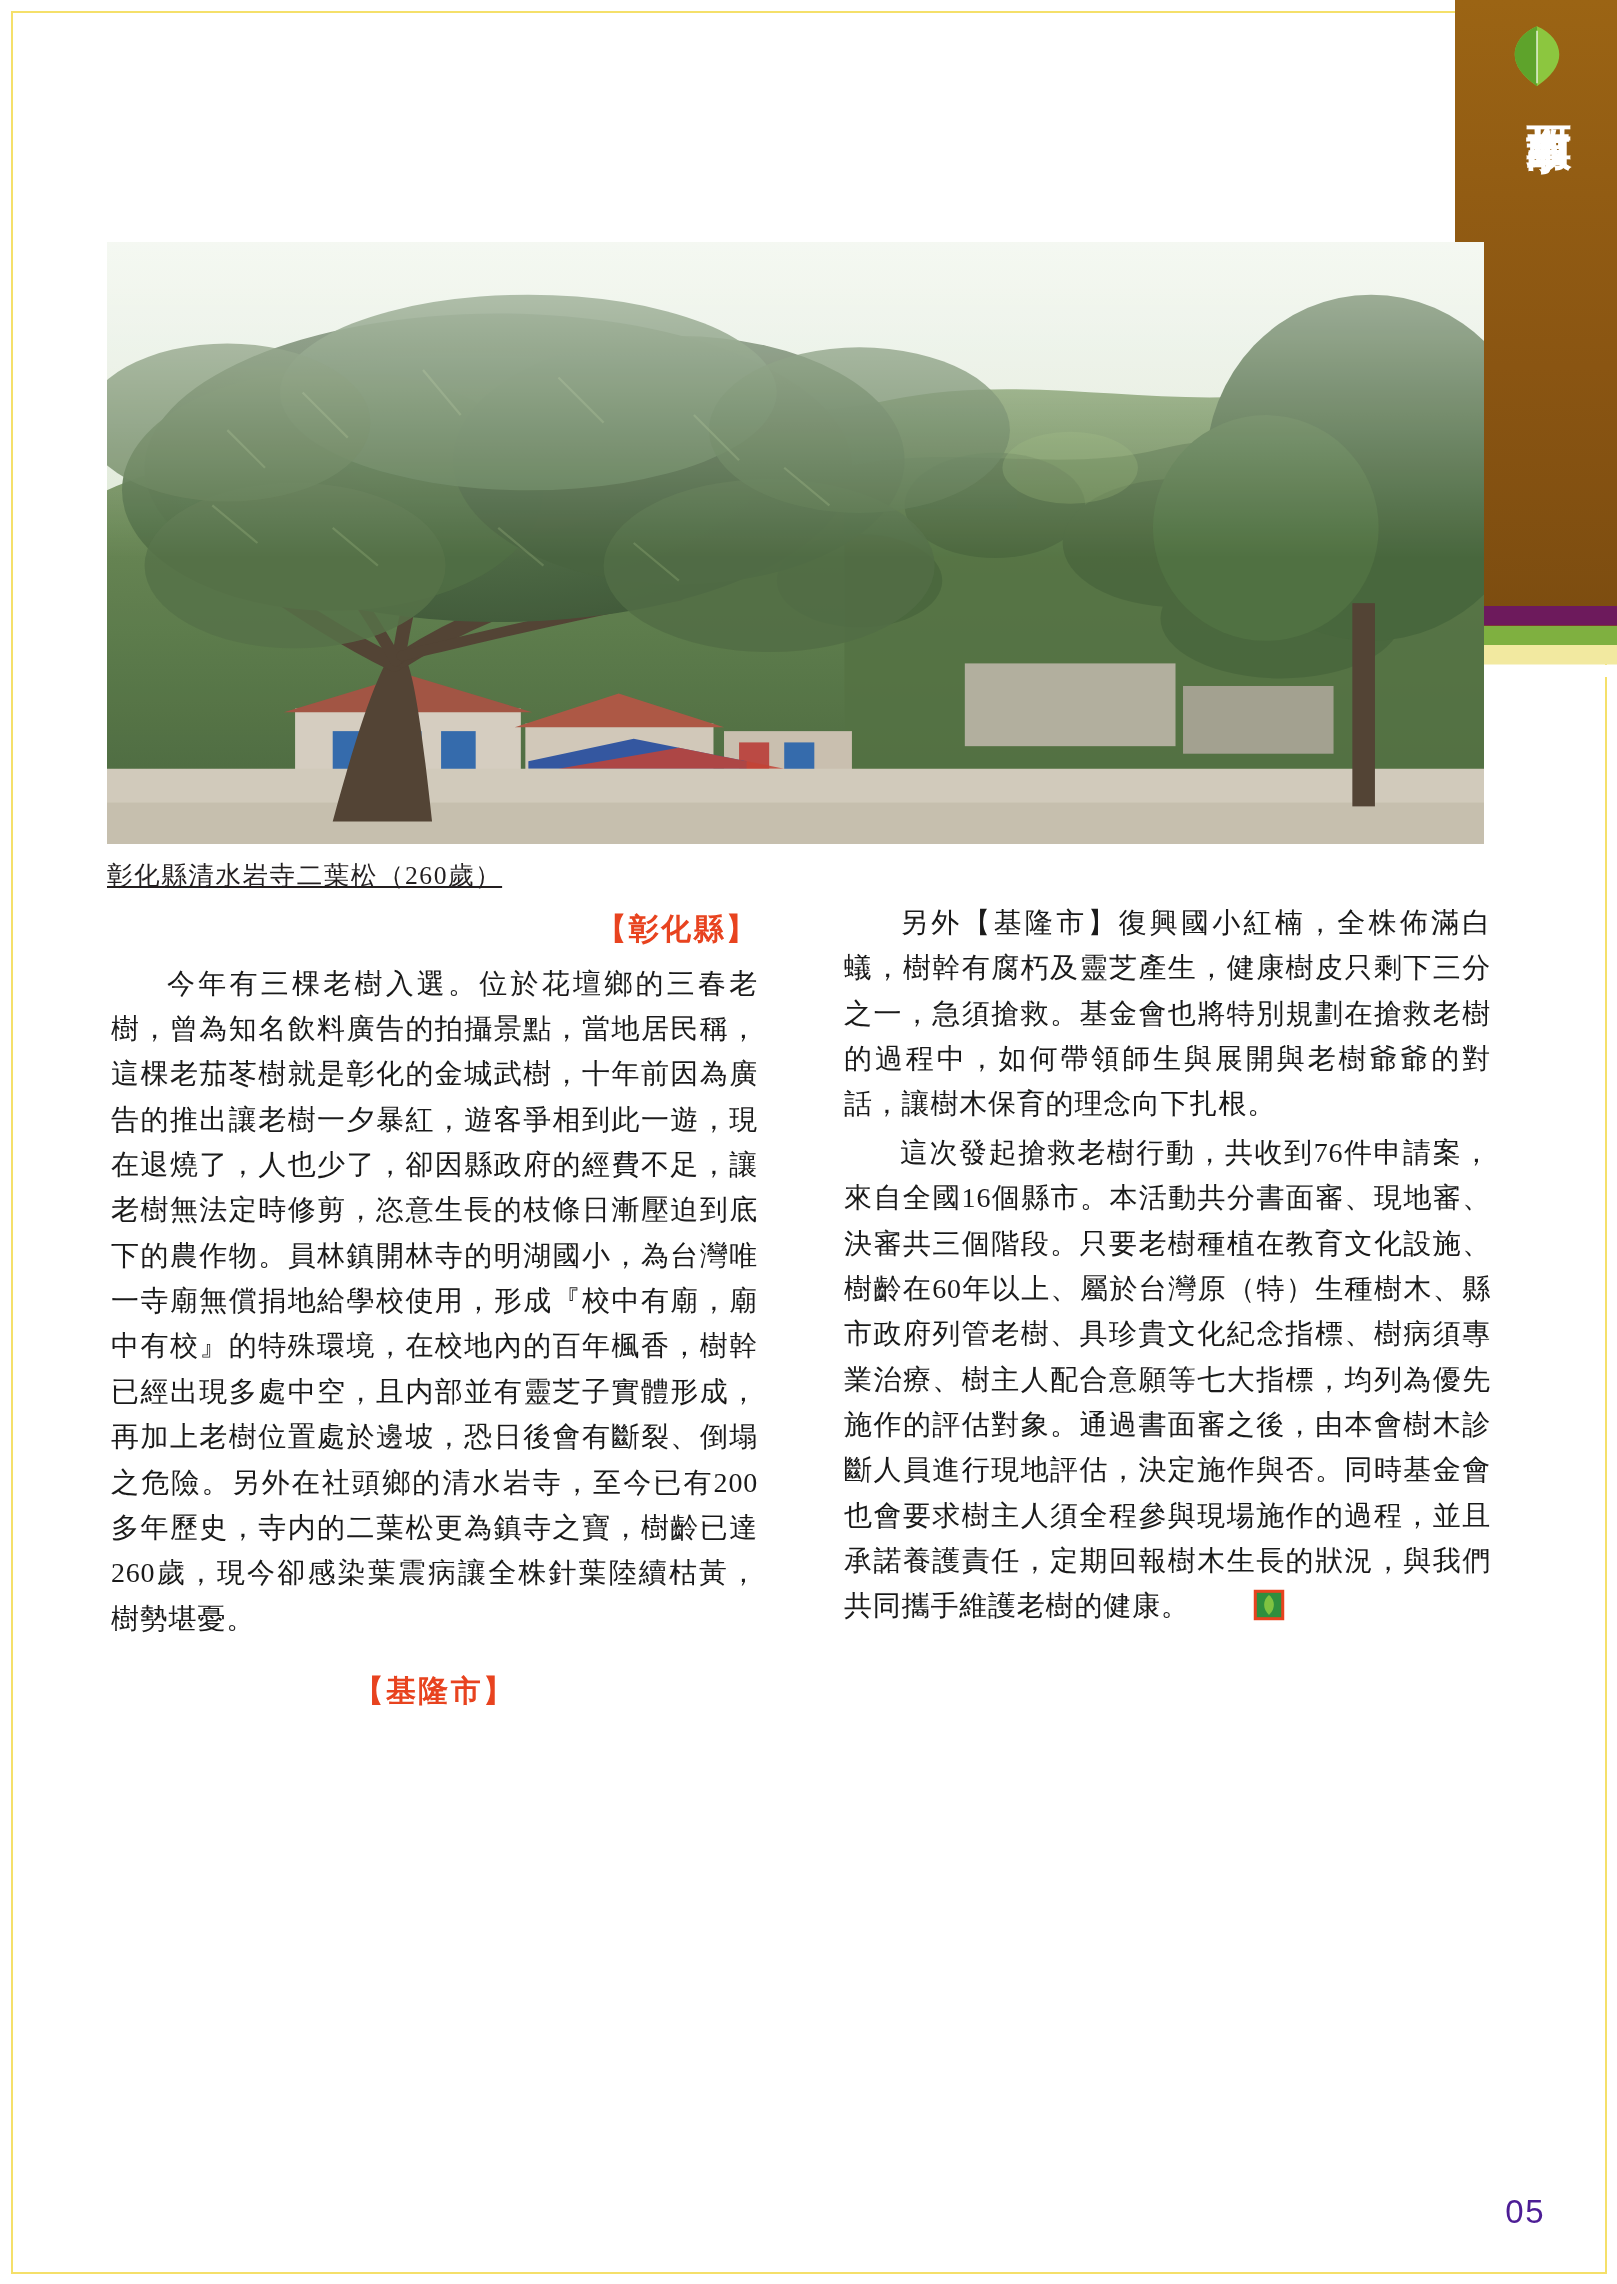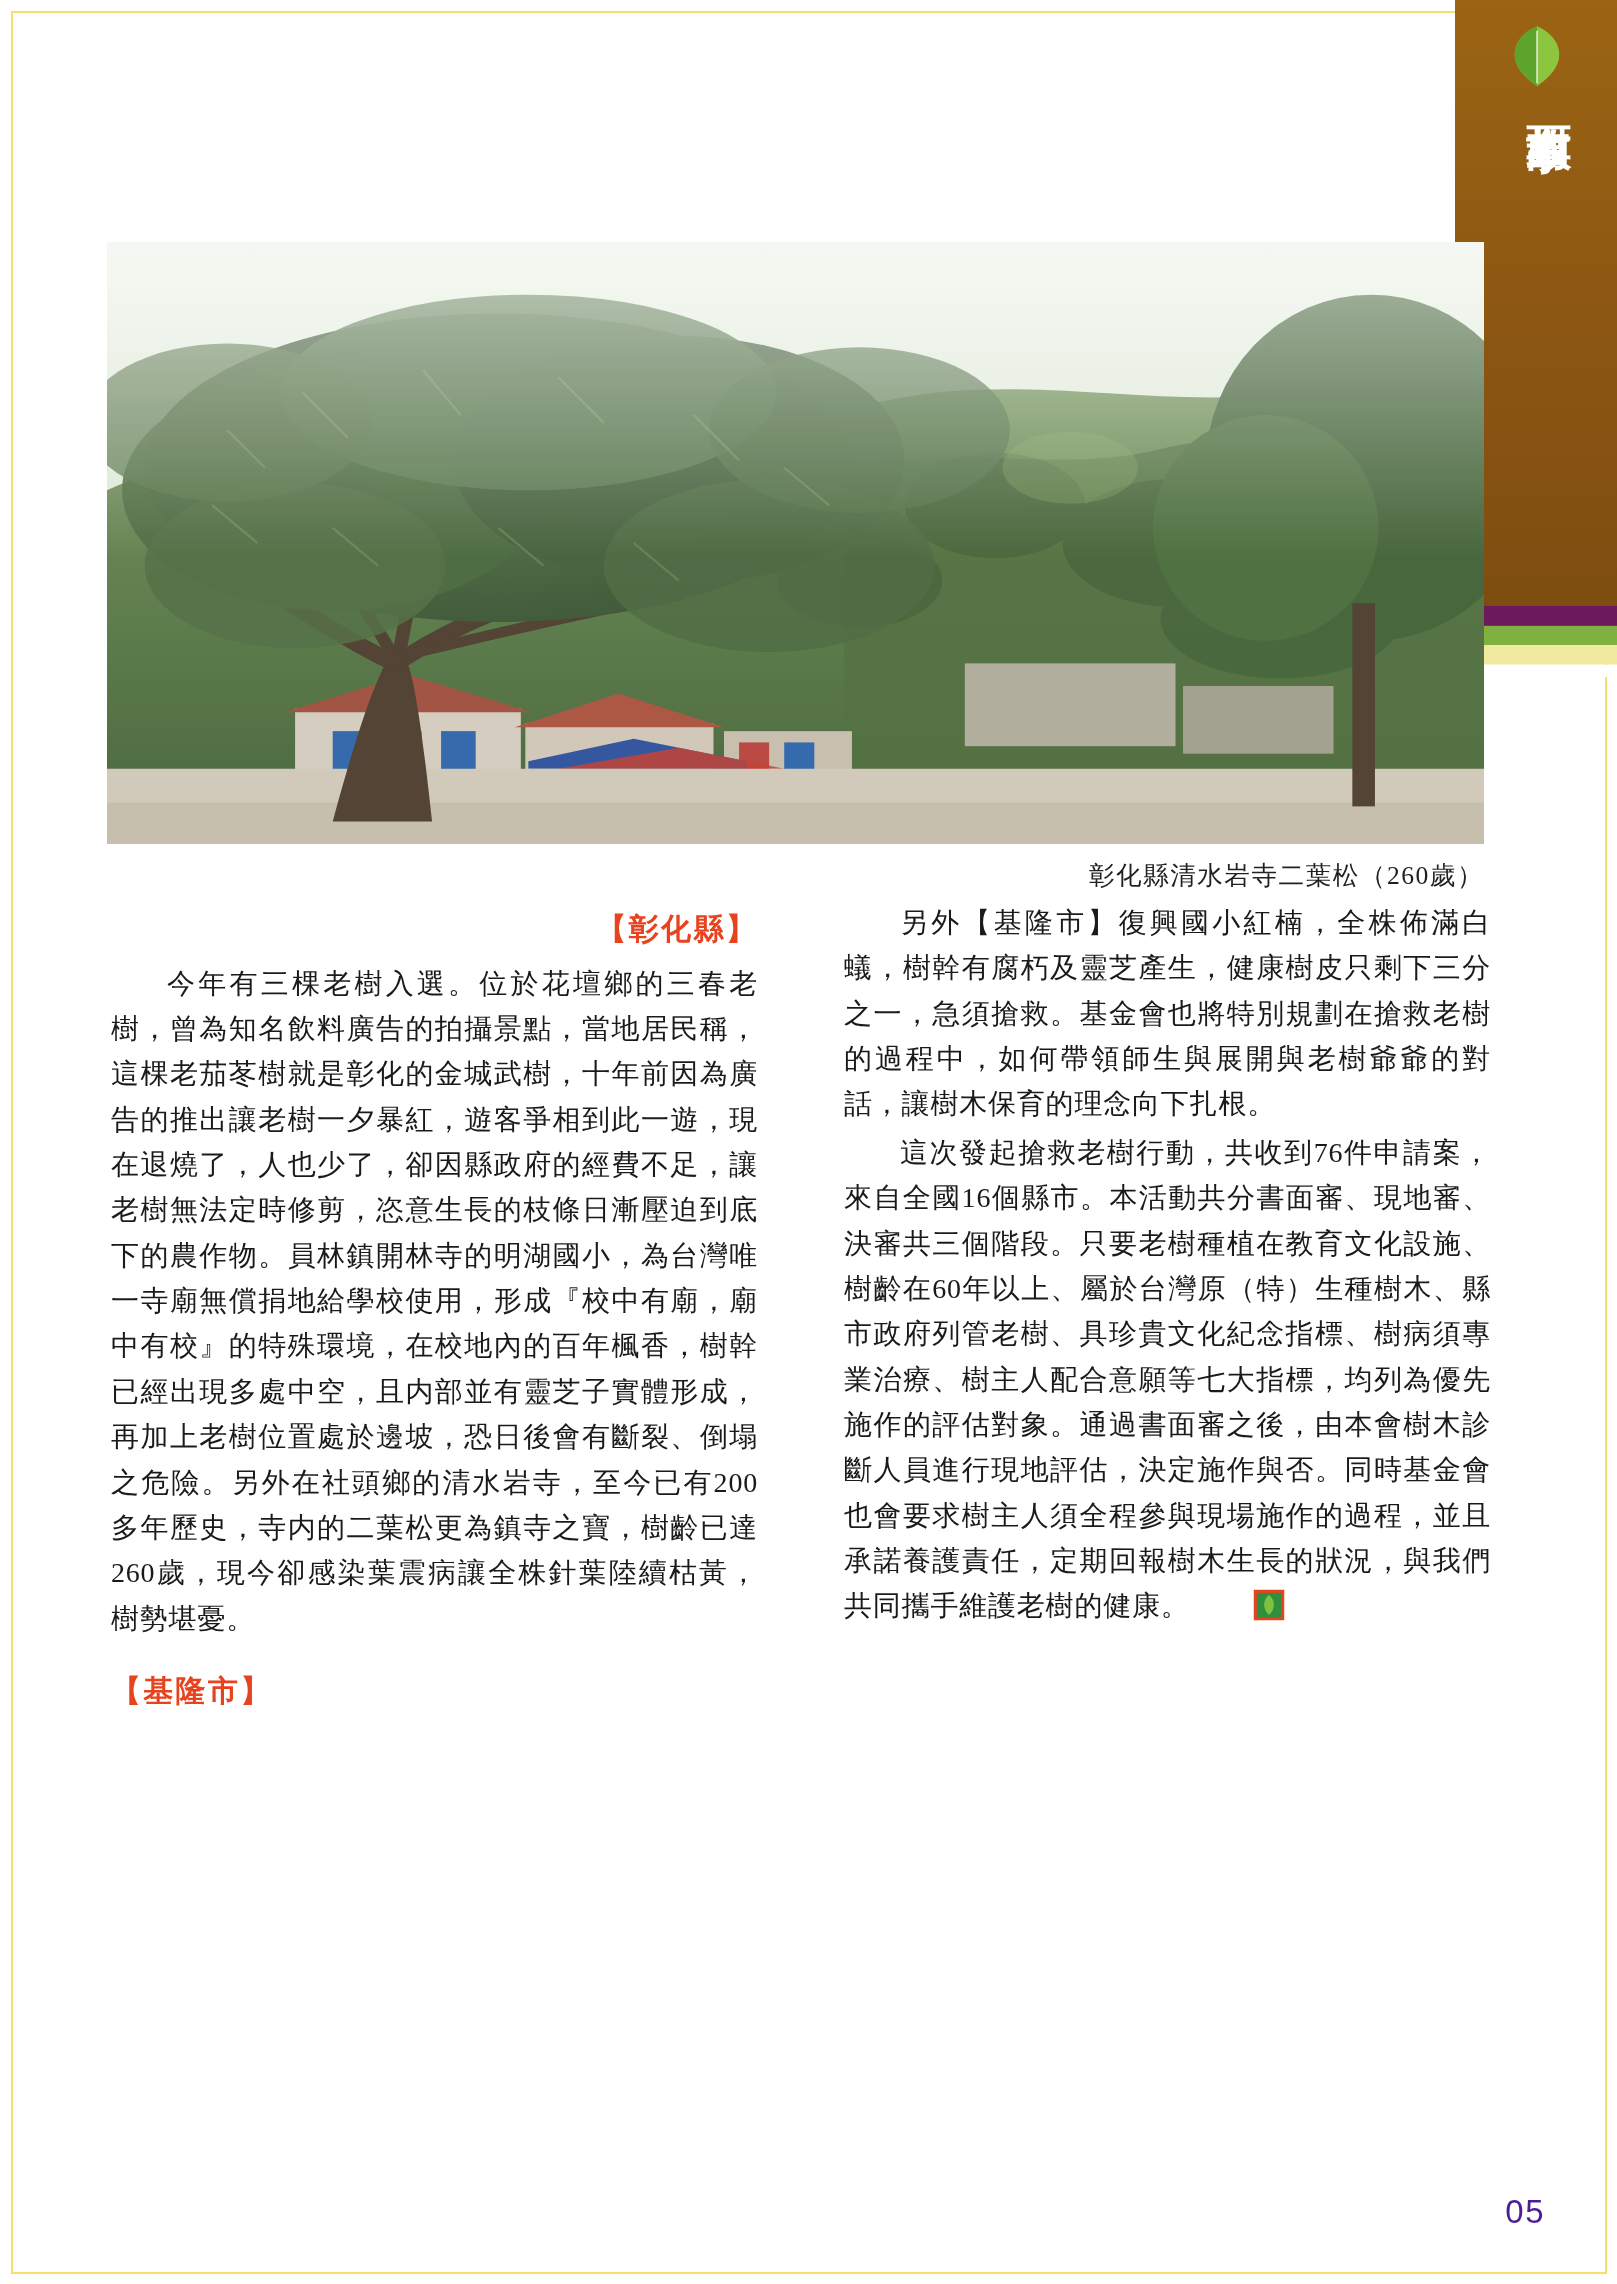--- a/index.html
+++ b/index.html
@@ -98,46 +98,47 @@
     overflow: hidden;
     background: #cfd9c4;
   }
   .photo-svg { width: 100%; height: 100%; display: block; }
 
   .photo-caption {
     position: absolute;
     left: 107px;
     top: 858px;
     width: 1377px;
-    text-align: right;
+    text-align: left;
     font-size: 25.6px;
     color: #231f20;
     letter-spacing: 1.5px;
     font-family: "Liberation Serif", serif;
+    text-decoration: underline;
   }
 
   
   .col {
     position: absolute;
     top: 900px;
     width: 647px;
     font-size: 28px;
     line-height: 1.62;
     color: #1a1a1a;
     text-align: justify;
     letter-spacing: 0.8px;
   }
   .col-left  { left: 111px; }
   .col-right { left: 844px; }
 
   .heading {
     color: #e8431f;
     font-weight: bold;
     font-size: 30px;
-    text-align: left;
+    text-align: center;
     letter-spacing: 2.3px;
     margin: 4.5px 0 7.5px 0;
     font-family: "Liberation Sans", sans-serif;
   }
   .heading.left-pad { text-align: right; padding-left: 65px; }
   .para {
     text-indent: 2em;
     margin: 0 0 3px 0;
   }
   .para.gap { }

